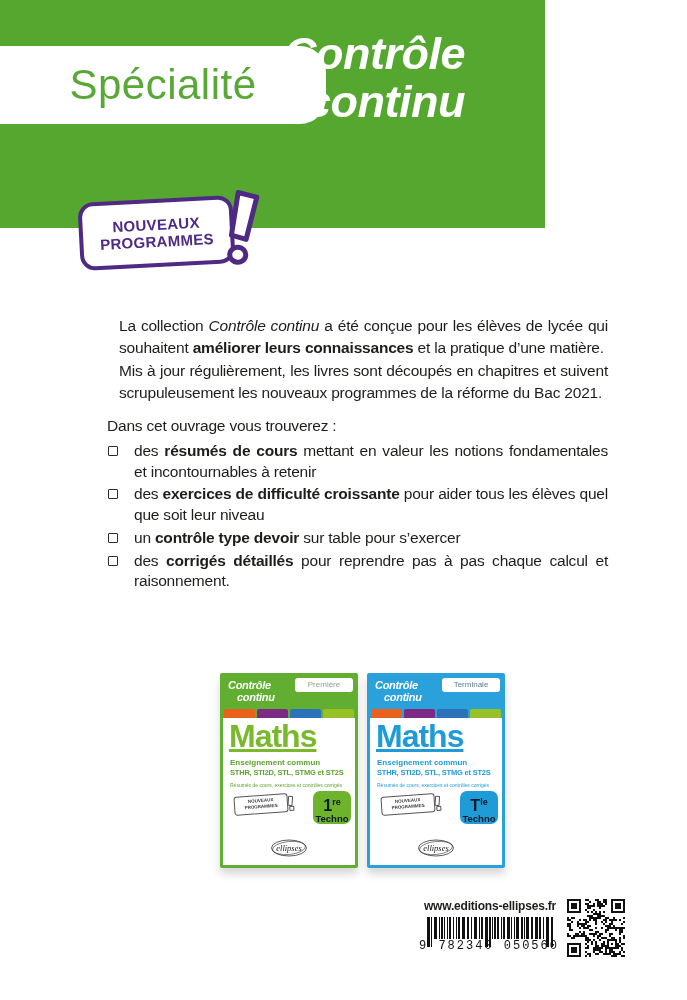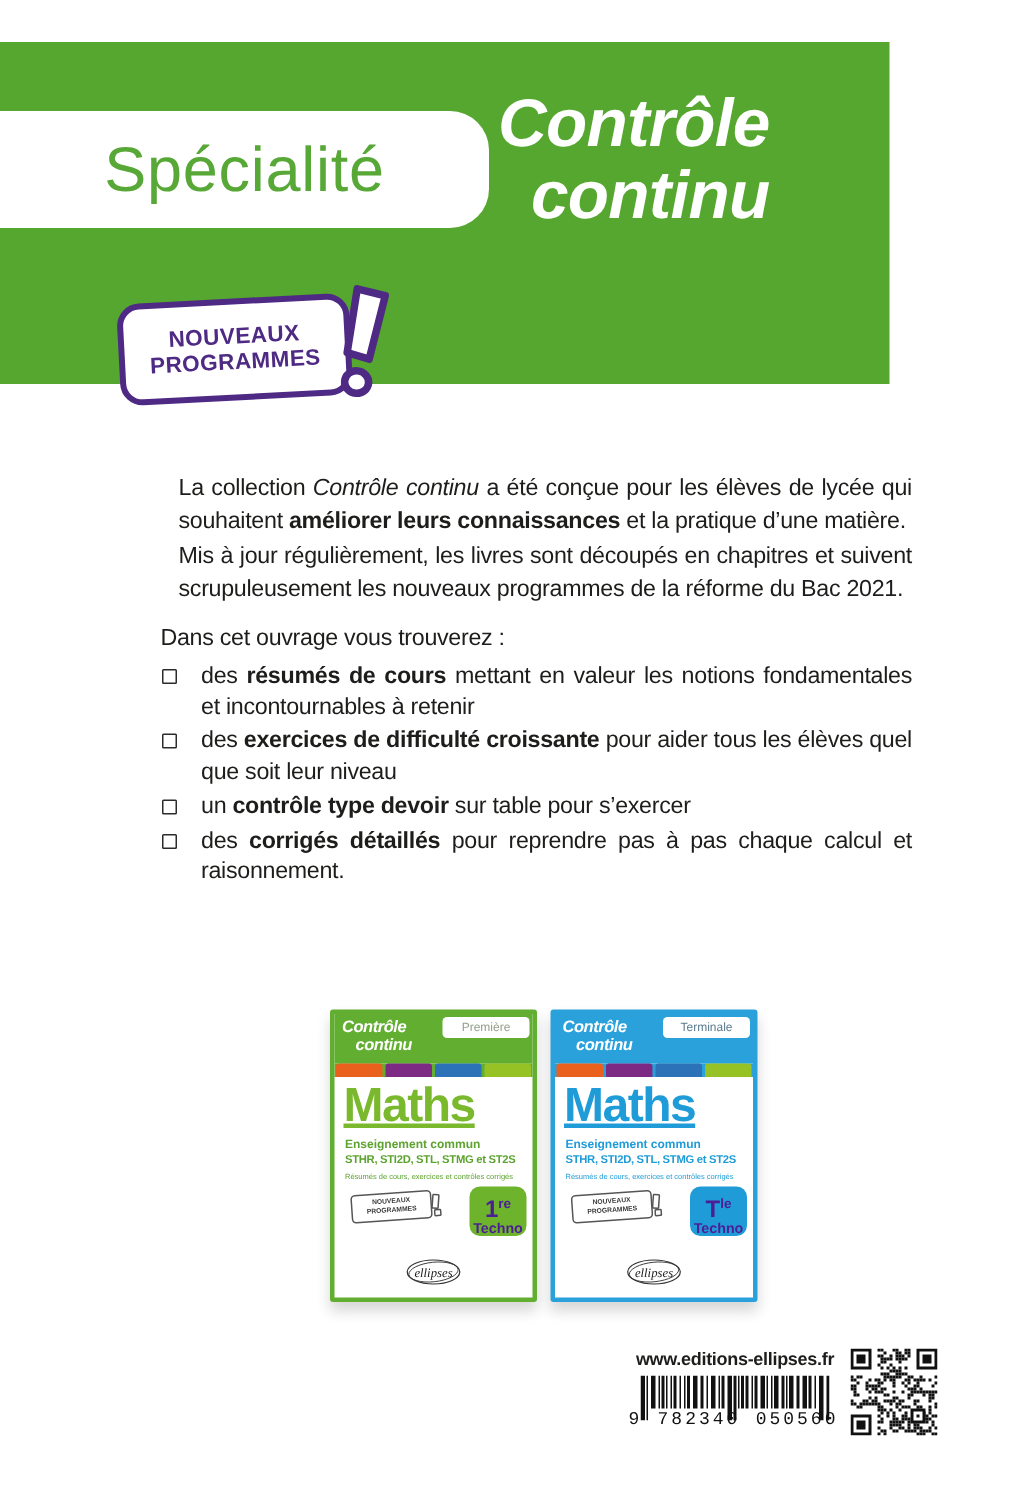--- a/index.html
+++ b/index.html
@@ -1,20 +1,20 @@
 <!DOCTYPE html>
 <html><head>
 <meta charset="utf-8">
 <style>
   html,body{margin:0;padding:0;background:#ffffff;}
   .page{position:relative;width:687px;height:1000px;background:#ffffff;overflow:hidden;
         font-family:"Liberation Sans",sans-serif;color:#1d1d1b;}
 
   
-  .header{position:absolute;left:0;top:0;width:593px;height:228px;background:#56a72f;margin-top:28px;}
+  .header{position:absolute;left:0;top:0;width:545px;height:228px;background:#56a72f;}
   .pill{position:absolute;left:0;top:46px;width:326px;height:78px;background:#ffffff;
         border-radius:0 26px 26px 0;display:flex;align-items:center;justify-content:center;}
   .pill span{font-size:42px;font-weight:400;color:#57a836;letter-spacing:.5px;}
   .brand{position:absolute;right:80px;top:30px;text-align:right;color:#ffffff;
          font-style:italic;font-weight:bold;font-size:45px;line-height:48px;letter-spacing:-.5px;}
 
   
   .badge-box{position:absolute;left:79px;top:199px;width:147px;height:60px;background:#ffffff;
              border:4px solid #4e2a84;border-radius:15px;transform:rotate(-3deg);
              display:flex;flex-direction:column;align-items:center;justify-content:center;}
@@ -73,21 +73,21 @@
   .green .cover-tagline{color:#5da32f;}
   .blue  .cover-tagline{color:#1f9cd8;}
   .minibadge{position:absolute;left:11px;top:119px;width:52px;height:15px;border:1px solid #555;
              border-radius:3px;background:#fff;transform:rotate(-4deg);text-align:center;
              font-size:4.5px;font-weight:bold;color:#3a3a3a;line-height:6px;padding-top:2px;}
   .mini-excl{position:absolute;right:-6px;top:2px;width:3px;height:8px;border:1px solid #555;
              border-radius:1px;background:#fff;transform:rotate(8deg);}
   .mini-dot{position:absolute;right:-7px;top:12px;width:3px;height:3px;border:1px solid #555;
             border-radius:1px;background:#fff;}
   .grade{position:absolute;right:4px;top:115px;width:38px;height:33px;border-radius:7px;
-         color:#4c1d95;text-align:center;}
+         color:#0f172a;text-align:center;}
   .green .grade{background:#6db32c;}
   .blue  .grade{background:#1f9cd8;}
   .grade-main{font-size:16px;font-weight:bold;line-height:16px;padding-top:3px;}
   .grade-main sup{font-size:9px;}
   .grade-sub{font-size:9.5px;font-weight:bold;line-height:10px;}
   .cover-logo{position:absolute;left:50%;bottom:7px;transform:translateX(-50%);}
 
   
   .site{position:absolute;left:420px;top:899px;width:140px;text-align:center;
         font-size:12px;font-weight:bold;letter-spacing:-.2px;color:#1d1d1b;}

